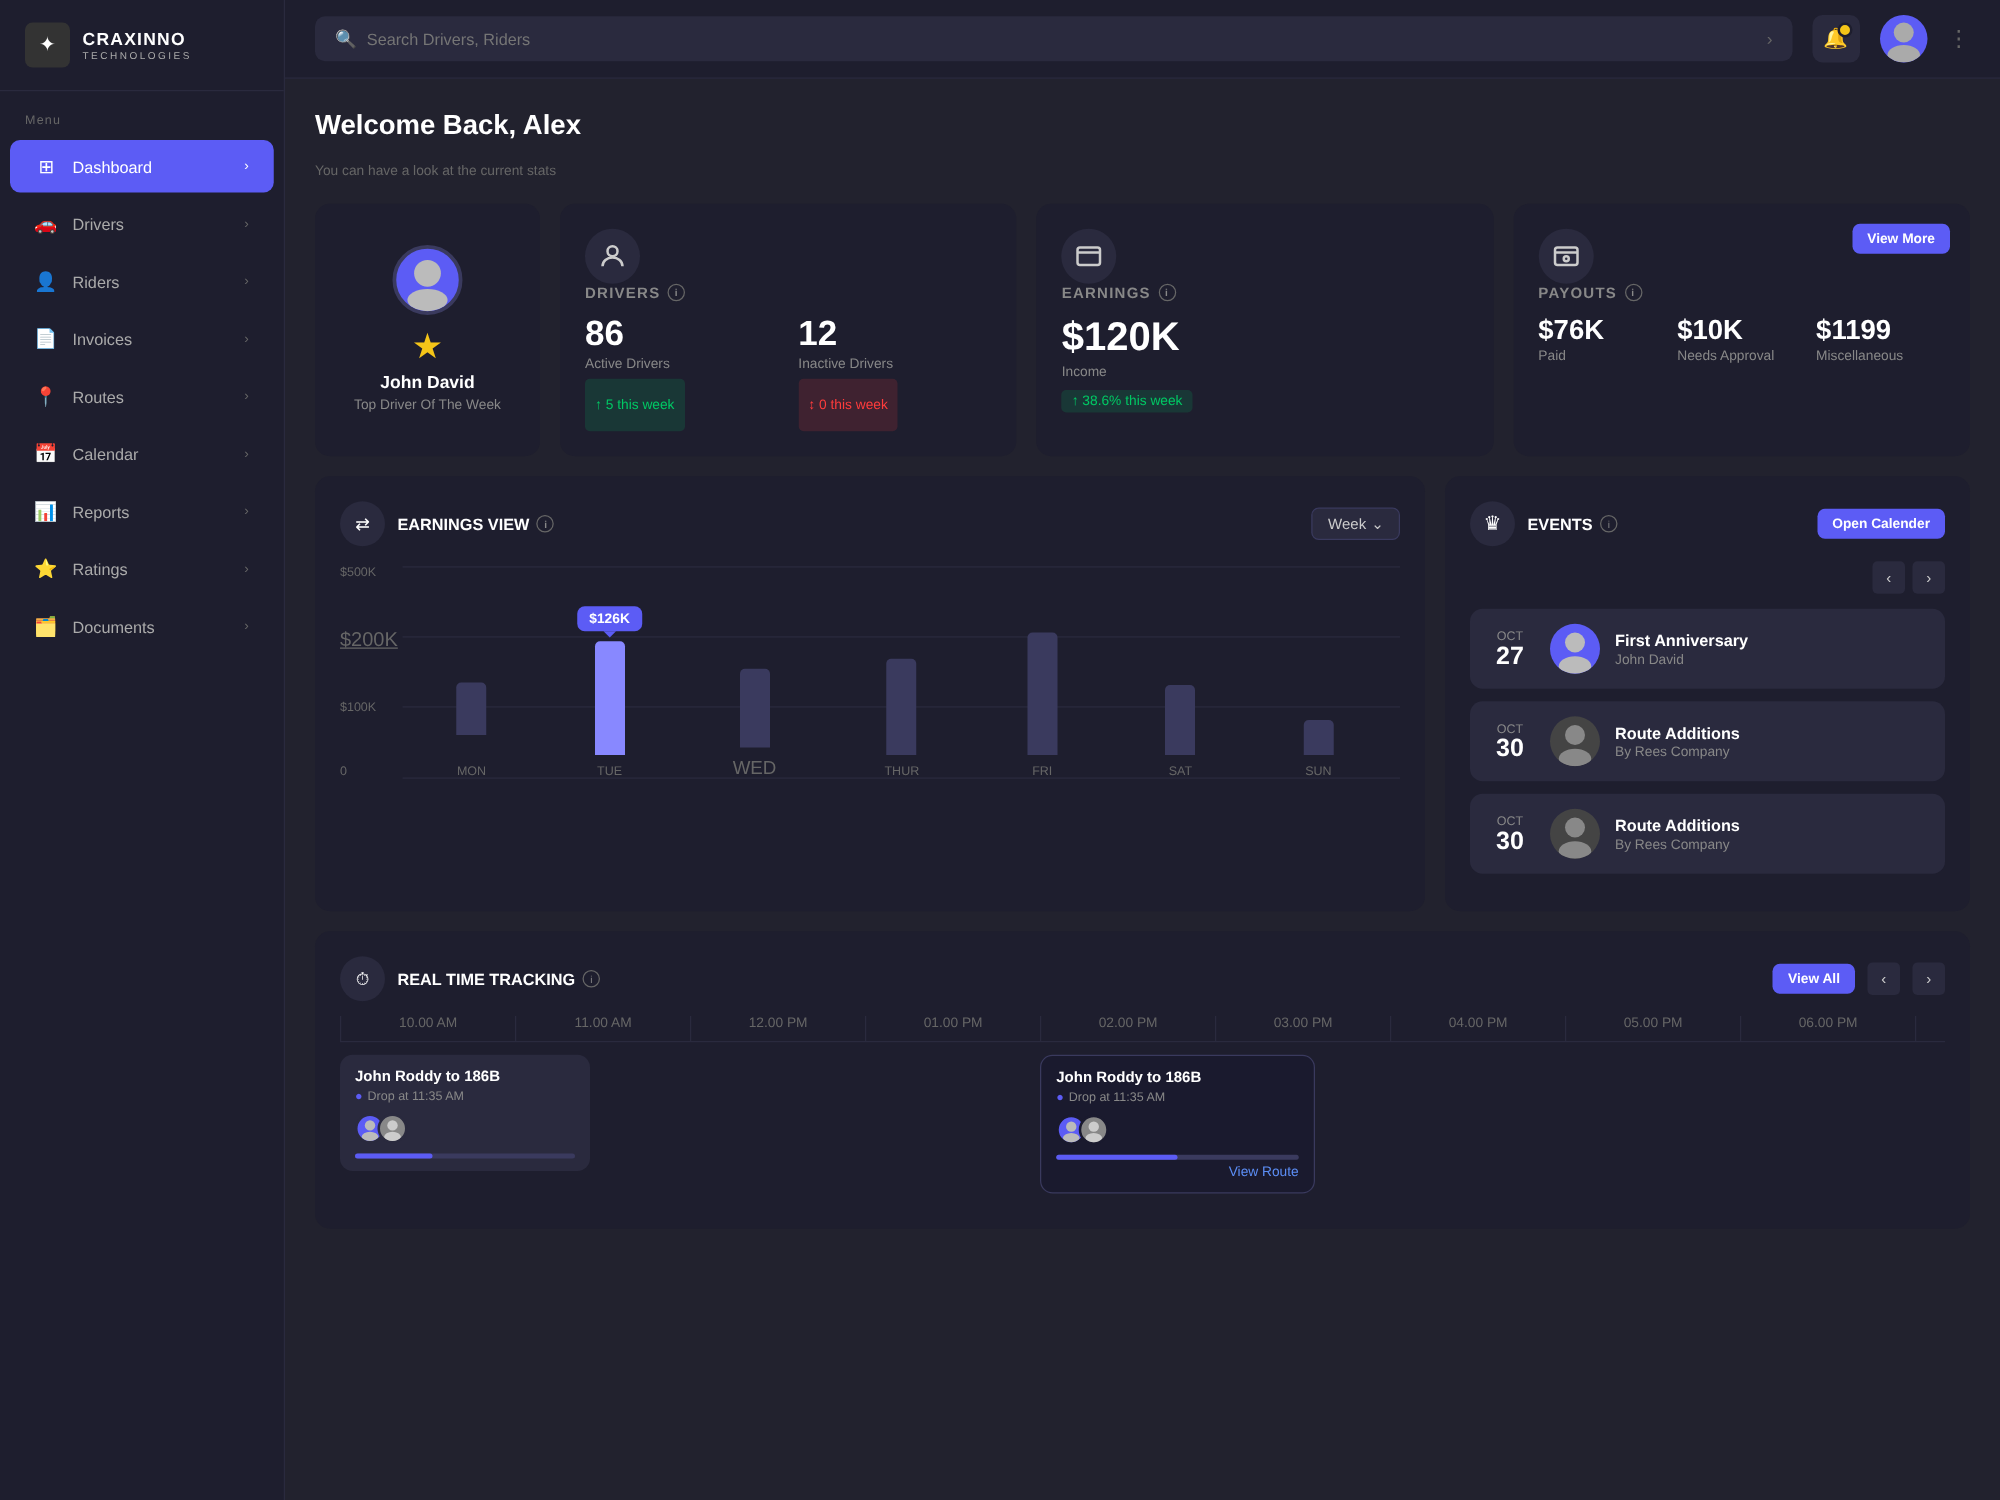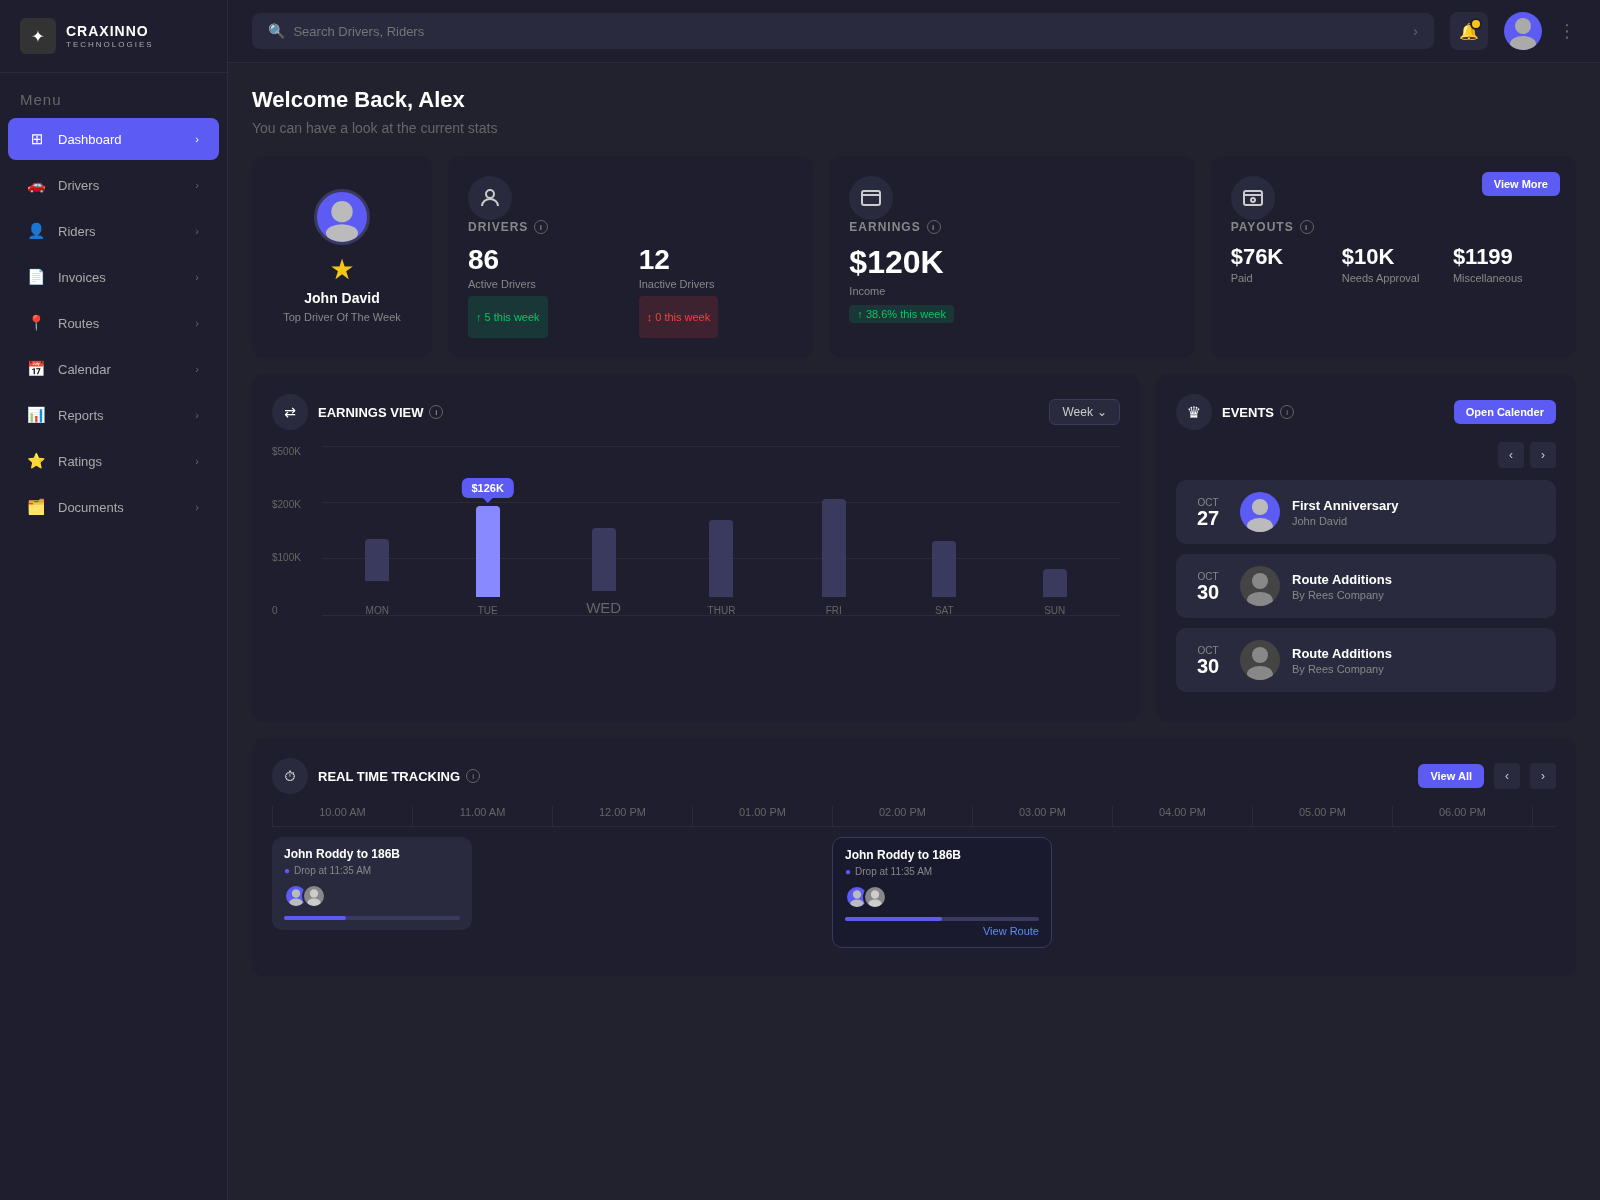--- a/index.html
+++ b/index.html
@@ -4,21 +4,21 @@
   <style>
     * { box-sizing: border-box; margin: 0; padding: 0; }
     body { font-family: 'Segoe UI', Arial, sans-serif; background: #1a1a2e; color: #fff; display: flex; height: 100vh; overflow: hidden; font-size: 13px; }
 
     
     .sidebar { width: 228px; background: #1e1e2e; min-height: 100vh; display: flex; flex-direction: column; border-right: 1px solid #2a2a3e; flex-shrink: 0; }
     .sidebar-logo { padding: 18px 20px; display: flex; align-items: center; gap: 10px; border-bottom: 1px solid #2a2a3e; }
     .sidebar-logo-icon { width: 36px; height: 36px; background: #333; border-radius: 6px; display: flex; align-items: center; justify-content: center; font-size: 16px; }
     .sidebar-logo-text { font-size: 14px; font-weight: 700; letter-spacing: 1px; color: #fff; line-height: 1.2; }
     .sidebar-logo-sub { font-size: 8px; letter-spacing: 2px; color: #aaa; }
-    .sidebar-menu-label { padding: 18px 20px 8px; font-size: 15px; color: #666; letter-spacing: 1px; }
+    .sidebar-menu-label { padding: 18px 20px 8px; font-size: 10px; color: #666; letter-spacing: 1px; }
     .sidebar-item { display: flex; align-items: center; justify-content: space-between; padding: 12px 20px; cursor: pointer; border-radius: 8px; margin: 2px 8px; transition: background 0.2s; color: #aaa; }
     .sidebar-item.active { background: #5c5cf5; color: #fff; }
     .sidebar-item-left { display: flex; align-items: center; gap: 12px; }
     .sidebar-icon { width: 18px; height: 18px; display: flex; align-items: center; justify-content: center; font-size: 15px; }
     .sidebar-label { font-size: 13px; font-weight: 500; }
     .sidebar-chevron { font-size: 11px; color: #666; }
     .sidebar-item.active .sidebar-chevron { color: #fff; }
 
     
     .main { flex: 1; background: #22222e; overflow-y: auto; display: flex; flex-direction: column; }
@@ -30,21 +30,21 @@
     .search-input { background: none; border: none; outline: none; color: #ccc; font-size: 13px; flex: 1; }
     .search-arrow { color: #666; font-size: 14px; margin-left: auto; }
     .topbar-bell { width: 38px; height: 38px; background: #2a2a3e; border-radius: 8px; display: flex; align-items: center; justify-content: center; cursor: pointer; font-size: 16px; color: #f5c518; position: relative; }
     .topbar-bell::after { content: ''; width: 8px; height: 8px; background: #f5c518; border-radius: 50%; position: absolute; top: 6px; right: 6px; border: 2px solid #1e1e2e; }
     .topbar-avatar { width: 38px; height: 38px; border-radius: 50%; background: #5c5cf5; display: flex; align-items: center; justify-content: center; font-size: 14px; overflow: hidden; }
     .topbar-more { color: #666; font-size: 18px; cursor: pointer; }
 
     
     .content { padding: 24px; flex: 1; }
     .welcome-title { font-size: 22px; font-weight: 700; color: #fff; }
-    .welcome-sub { font-size: 14px; color: #666; margin-top: 7px; }
+    .welcome-sub { font-size: 11px; color: #666; margin-top: 18px; }
 
     
     .stats-row { display: grid; grid-template-columns: 180px 1fr 1fr 1fr; gap: 16px; margin-top: 20px; }
 
     .stat-card { background: #1e1e2e; border-radius: 12px; padding: 20px; position: relative; }
     .stat-card.top-driver { display: flex; flex-direction: column; align-items: center; justify-content: center; padding: 24px 16px; }
     .top-driver-avatar { width: 56px; height: 56px; border-radius: 50%; background: #5c5cf5; display: flex; align-items: center; justify-content: center; font-size: 22px; overflow: hidden; border: 3px solid #3a3a5e; }
     .top-driver-star { font-size: 28px; color: #f5c518; margin: 8px 0 4px; }
     .top-driver-name { font-size: 14px; font-weight: 700; color: #fff; text-align: center; }
     .top-driver-label { font-size: 11px; color: #888; text-align: center; margin-top: 4px; line-height: 1.4; }
@@ -301,21 +301,21 @@
           <button class="week-btn">
             <span>Week</span>
             <span>⌄</span>
           </button>
         </div>
 
         <div style="position:relative;height:200px;padding-left:50px;padding-bottom:30px;">
 
           <div style="position:absolute;left:0;top:0;bottom:30px;display:flex;flex-direction:column;justify-content:space-between;">
             <span style="font-size:10px;color:#666;">$500K</span>
-            <span style="font-size:10px;color:#666;">$200K</span>
+            <span style="font-size:16px;color:#666;text-decoration:underline;">$200K</span>
             <span style="font-size:10px;color:#666;">$100K</span>
             <span style="font-size:10px;color:#666;">0</span>
           </div>
 
           <div style="position:absolute;left:50px;right:0;top:0;bottom:30px;">
             <div style="position:absolute;top:0;left:0;right:0;height:1px;background:#2a2a3e;"></div>
             <div style="position:absolute;top:33%;left:0;right:0;height:1px;background:#2a2a3e;"></div>
             <div style="position:absolute;top:66%;left:0;right:0;height:1px;background:#2a2a3e;"></div>
             <div style="position:absolute;bottom:0;left:0;right:0;height:1px;background:#2a2a3e;"></div>
           </div>

